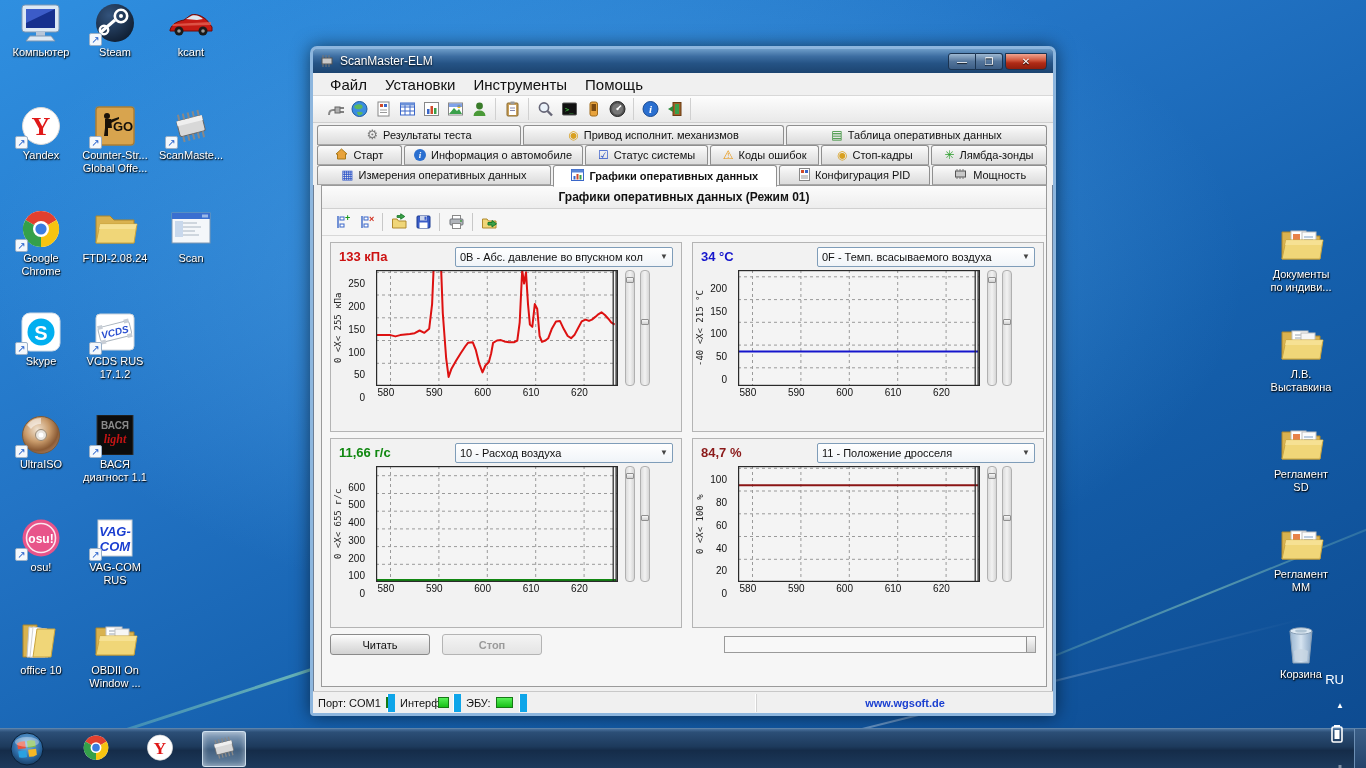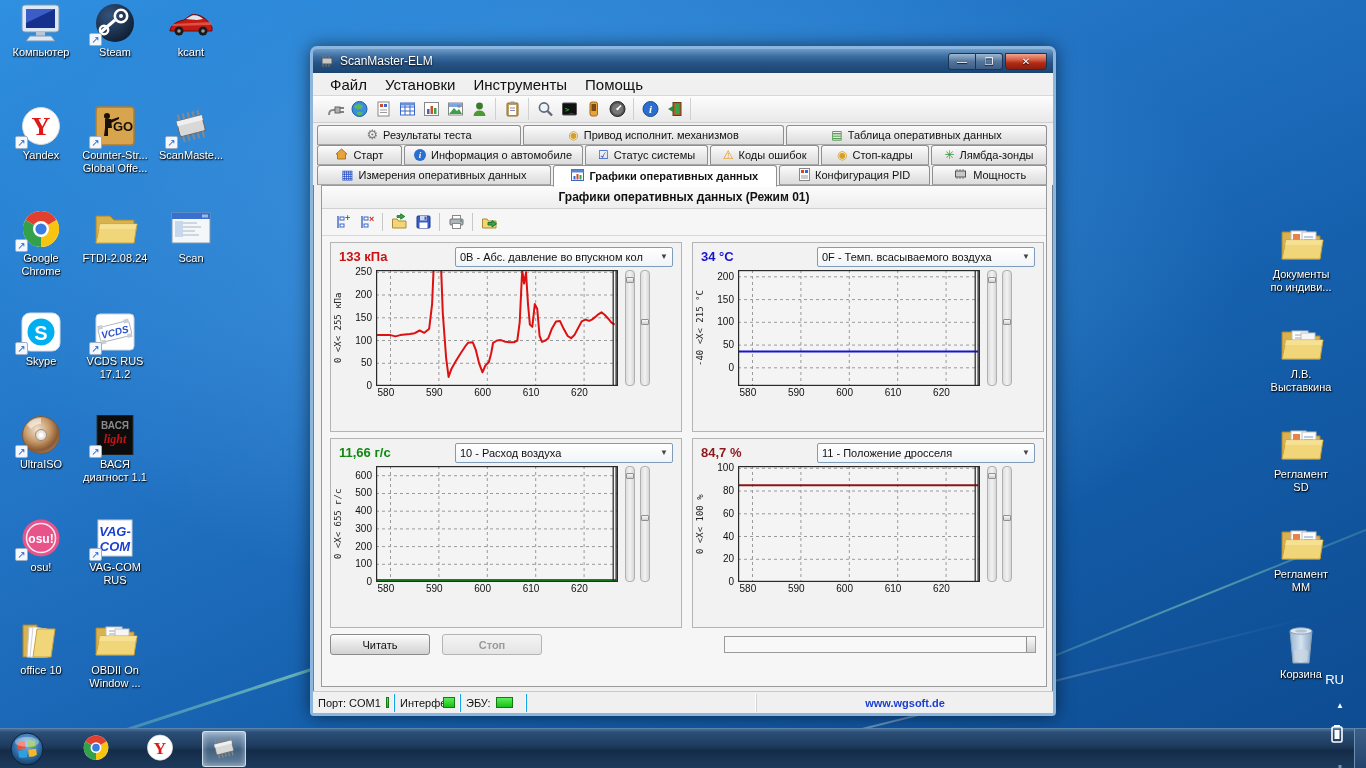--- a/index.html
+++ b/index.html
@@ -93,42 +93,42 @@
   .chart-value { font-size:13px; font-weight:bold; width:108px; }
   .pid-select { margin-left:auto; width:218px; height:20px; border:1px solid #7f9db9; border-radius:2px;
     background:linear-gradient(#fff,#f0f4f8); display:flex; align-items:center; font-size:11px; color:#111;
     padding:0 4px; cursor:pointer; }
   .pid-select .pid-text { flex:1; overflow:hidden; white-space:nowrap; }
   .pid-select .arr { font-size:8px; color:#444; margin-left:3px; }
   .chart-body { display:flex; padding-left:2px; }
   .ylab { width:13px; height:116px; font-family:"DejaVu Sans Mono", monospace; font-size:9px; color:#222;
     writing-mode:vertical-rl; transform:rotate(180deg); text-align:center; }
   .ytcol { width:30px; height:116px; position:relative; font-size:10px; color:#111; }
-  .ytcol span { position:absolute; right:4px; width:26px; text-align:right; }
+  .ytcol span { position:absolute; right:11px; width:26px; text-align:right;margin-top:12px; }
   .plotwrap { position:relative; width:242px; height:116px; }
   .plotwrap svg { position:absolute; left:0; top:0; }
   .xticks { position:absolute; left:0; top:117px; width:242px; height:14px; font-size:10px; color:#111; }
   .xticks span { position:absolute; width:26px; }
   .sliders { display:flex; gap:5px; margin-left:7px; }
   .vslider { width:10px; height:116px; background:linear-gradient(90deg,#dcdcdc,#f2f2f2,#d6d6d6);
     border:1px solid #b0b0b0; border-radius:4px; position:relative; cursor:pointer; }
   .vhandle { position:absolute; left:0px; width:8px; height:6px; background:linear-gradient(#f8f8f8,#cfcfcf);
     border:1px solid #909090; border-radius:1px; }
 
   #bottom-row { display:flex; align-items:center; padding:6px 10px 0 8px; }
   .btn { width:100px; height:21px; font-size:11px; color:#111; border:1px solid #8a8a8a; border-radius:3px;
     background:linear-gradient(#fdfdfd,#e8e8e8 45%,#d2d2d2); cursor:pointer; font-family:"Liberation Sans", sans-serif; }
   .btn.stop { margin-left:12px; color:#9a9a9a; border-color:#b4b4b4; background:linear-gradient(#f4f4f4,#e4e4e4);font-weight:bold; }
   #progress { margin-left:auto; width:312px; height:17px; border:1px solid #9a9a9a; background:#f8f8f8; position:relative; }
   #progress .ph { position:absolute; right:0; top:0; width:9px; height:15px;
     background:linear-gradient(#fafafa,#d0d0d0); border-left:1px solid #909090; }
 
   #statusbar { height:22px; margin-top:4px; border-top:1px solid #c8c8c8; background:#f0f0f0;
     display:flex; align-items:center; font-size:11px; color:#111; }
-  .sb-sec { height:18px; display:flex; align-items:center; padding:0 5px; border-right:1px solid #0ea5e9;
+  .sb-sec { height:18px; display:flex; align-items:center; padding:0 5px; border-right:7px solid #0ea5e9;
     box-shadow:inset -1px 0 0 #fff; white-space:nowrap; }
   .sb-sec .led { width:17px; height:11px; margin-left:5px; background:linear-gradient(#58f058,#18c018);
     border:1px solid #157a15; }
   .sb-spacer { flex:1; height:18px; border-right:1px solid #d4d4d4; box-shadow:inset -1px 0 0 #fff; }
   .sb-web { width:296px; height:18px; display:flex; align-items:center; justify-content:center;
     color:#1a3fd0; font-weight:bold; cursor:pointer; }
 
   .glyph { display:inline-block; }
 </style>
 </head>

